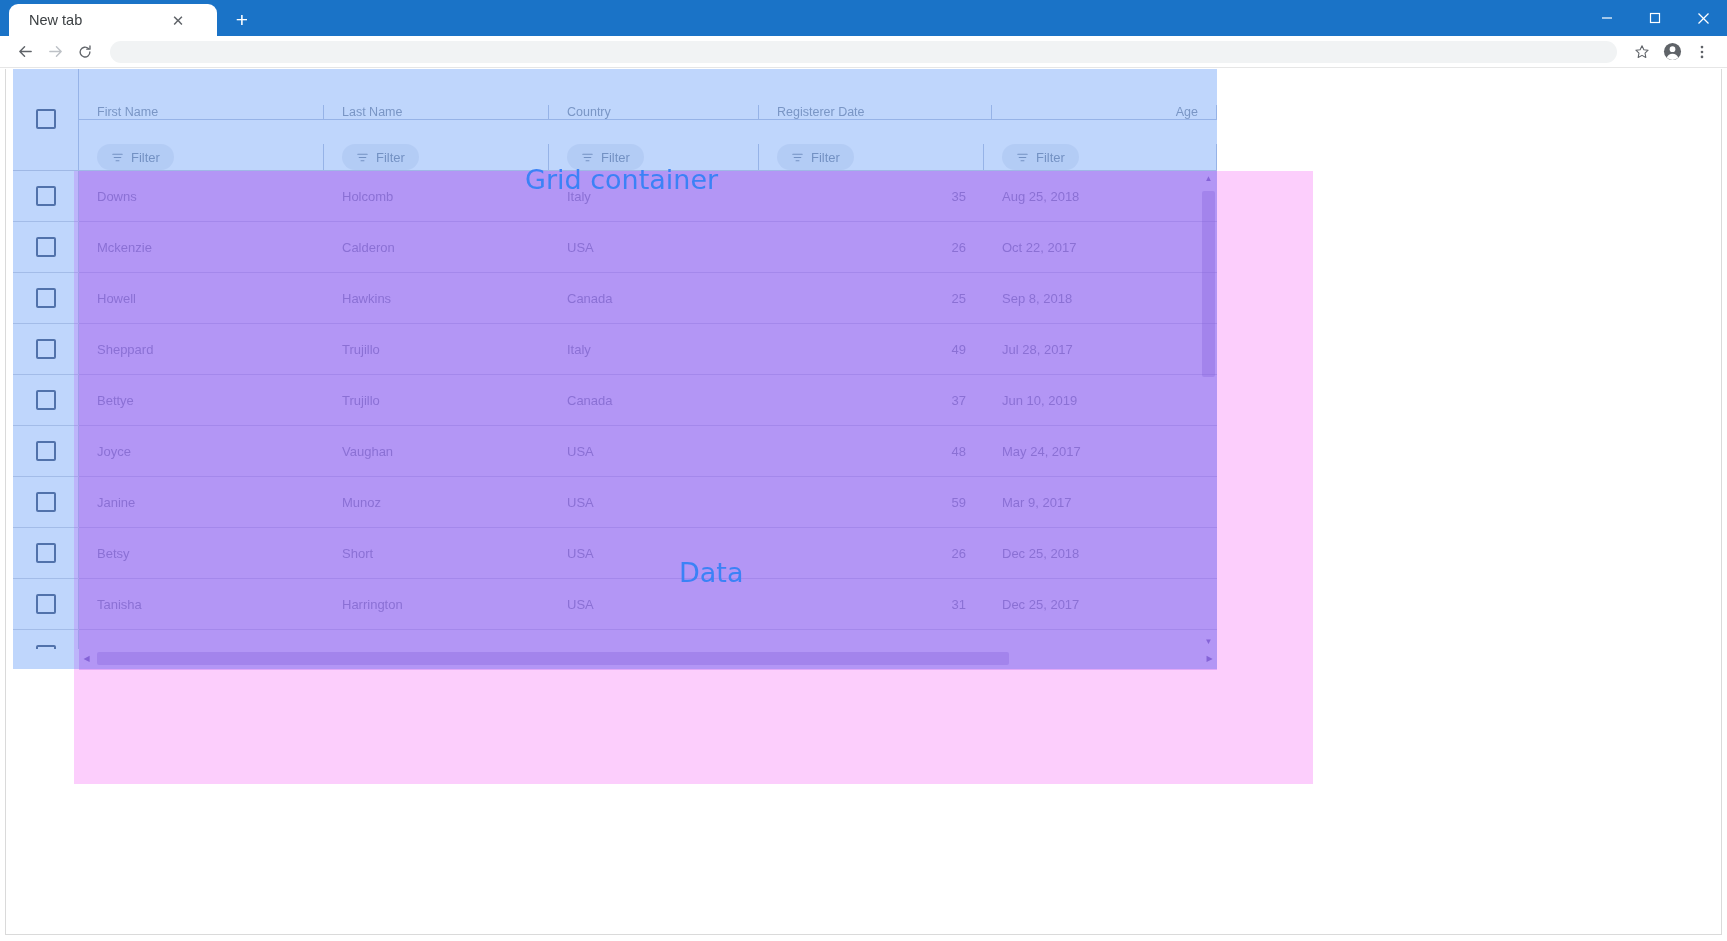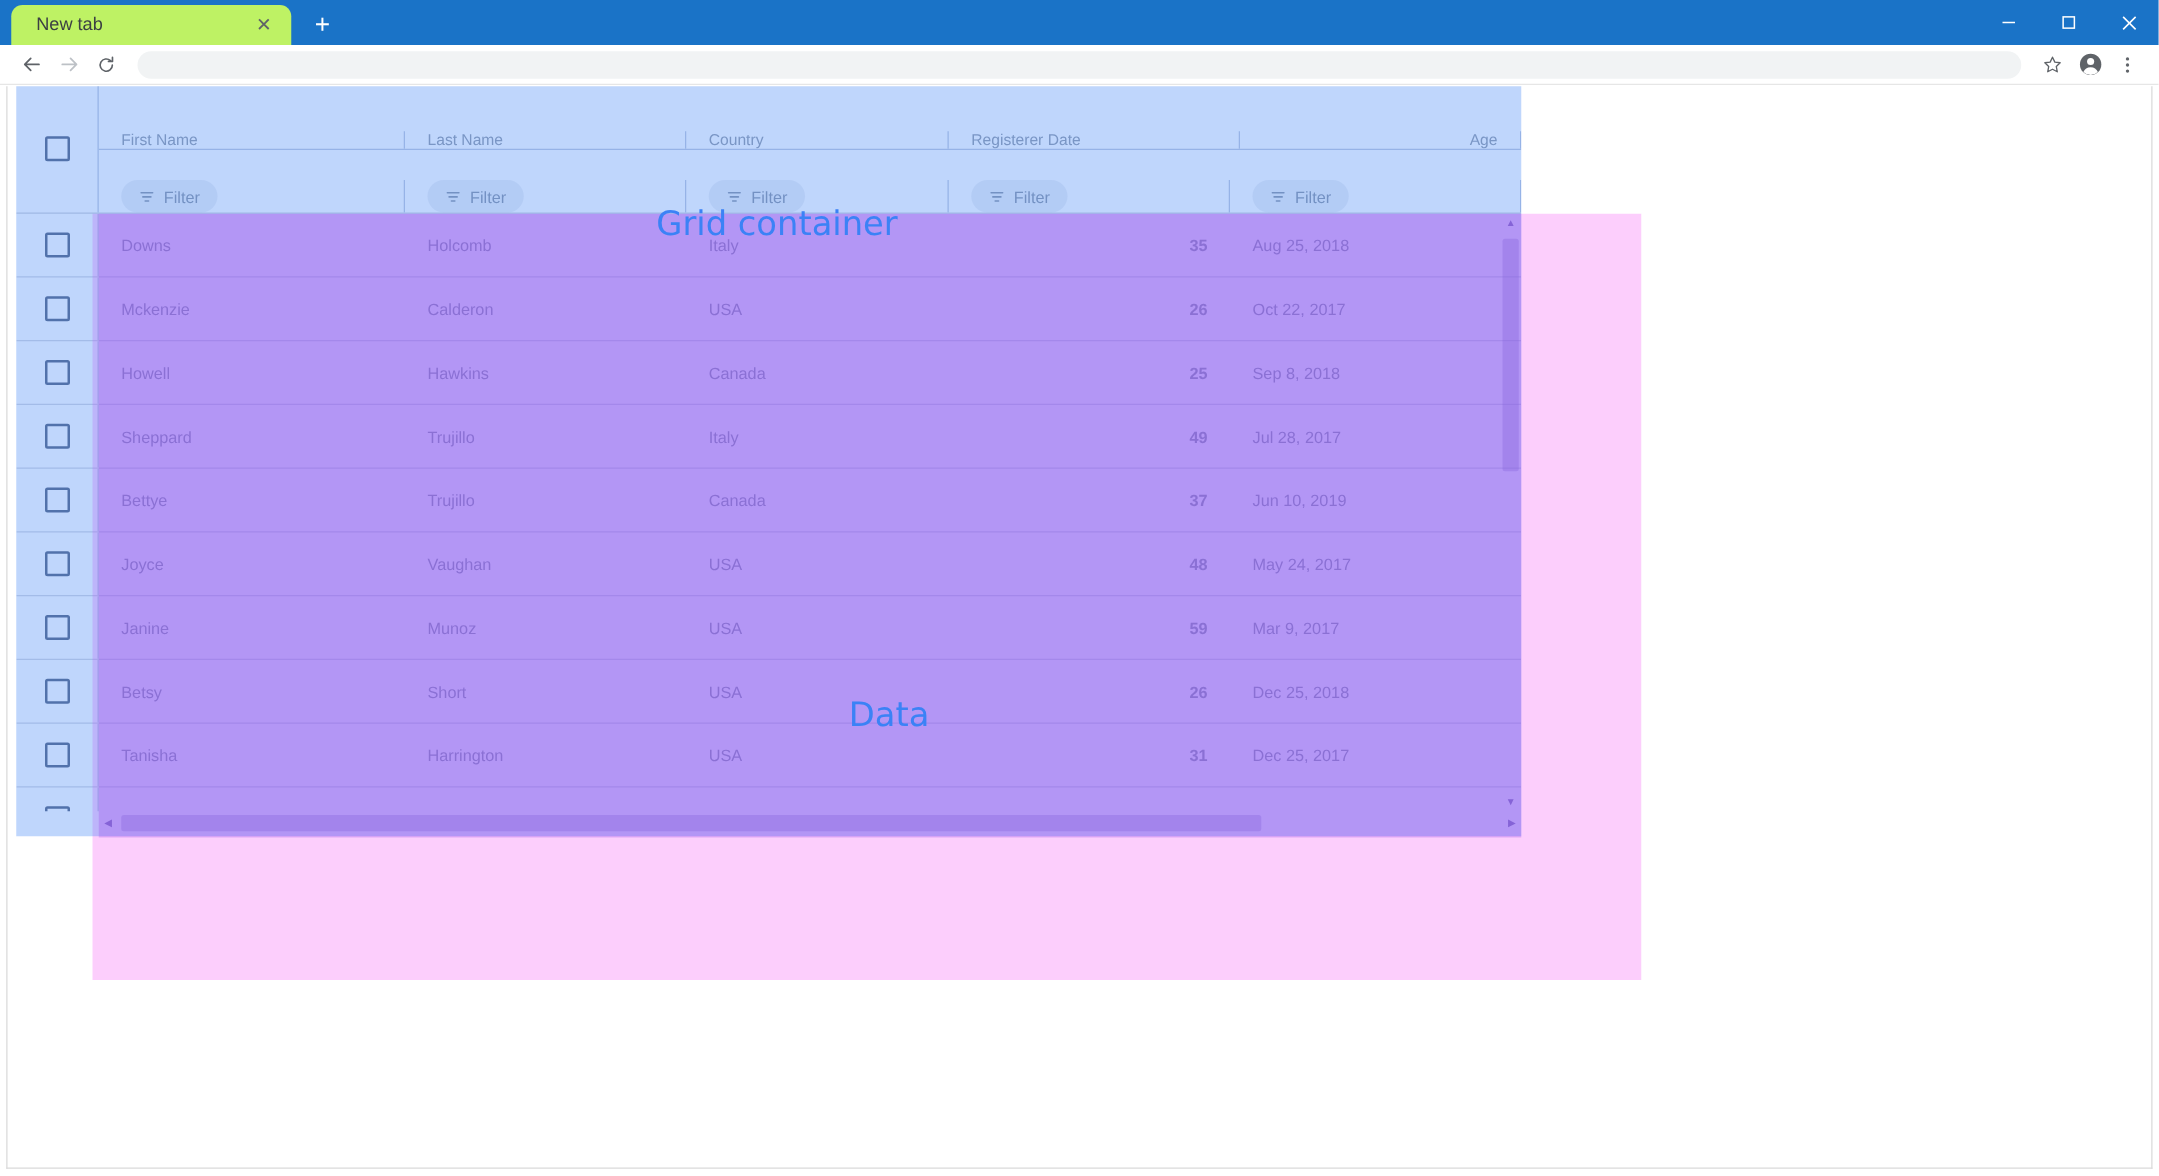--- a/index.html
+++ b/index.html
@@ -21,25 +21,25 @@
 
   
   .tabstrip {
     position: absolute; left: 0; top: 0;
     width: 1727px; height: 36px;
     background: #1a73c7;
     display: flex; align-items: flex-end;
   }
   .tab {
     margin-left: 9px;
-    width: 224px; height: 32px;
-    background: #bef264;
+    width: 208px; height: 32px;
+    background: #ffffff;
     border-radius: 9px 9px 0 0;
     display: flex; align-items: center;
-    padding: 0 12px 0 20px;
+    padding: 0 29px 0 20px;
     position: relative;
   }
   .tab-title {
     flex: 1;
     font-size: 14.5px;
     color: #3c4043;
     white-space: nowrap; overflow: hidden;
   }
   .tab-close {
     width: 20px; height: 20px;
@@ -173,21 +173,21 @@
     display: flex;
     height: 51px;
     border-bottom: 1px solid #d5d8e2;
   }
   .cell {
     display: flex; align-items: center;
     padding: 15px 18px;
     font-size: 13px; color: #8d93a3;
     overflow: hidden; white-space: nowrap;
   }
-  .cell.num { justify-content: flex-end; font-weight: bold; }
+  .cell.num { justify-content: flex-end; }
 
   
   .c-first { width: 245px; min-width: 245px; }
   .c-last  { width: 225px; min-width: 225px; }
   .c-country { width: 210px; min-width: 210px; }
   .c-age   { width: 225px; min-width: 225px; }
   .c-date  { width: 233px; min-width: 233px; }
 
   
   .vscroll {

